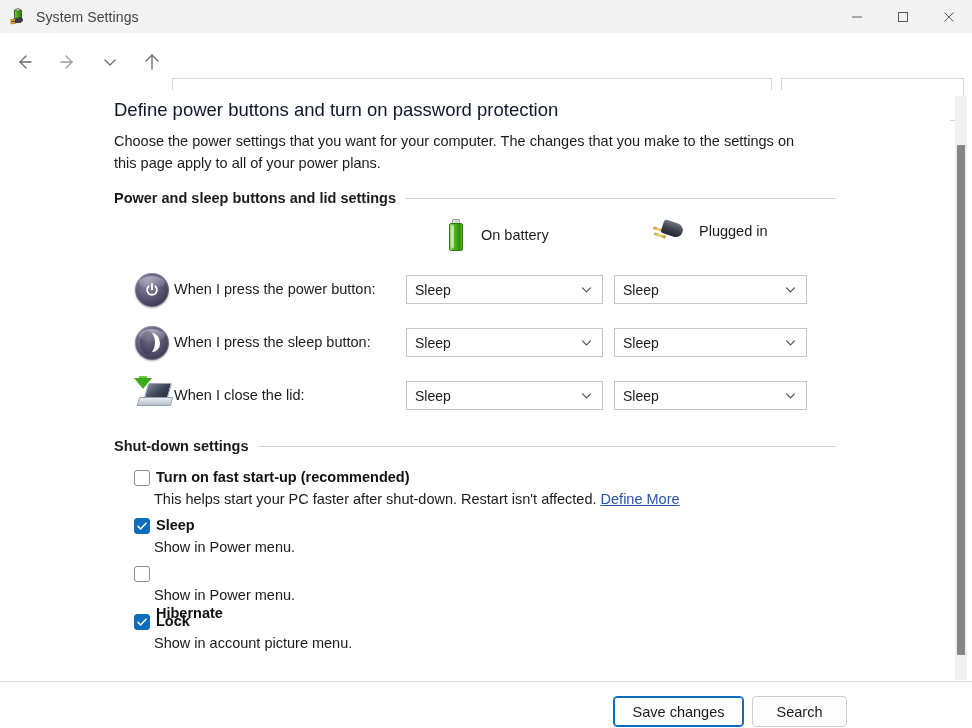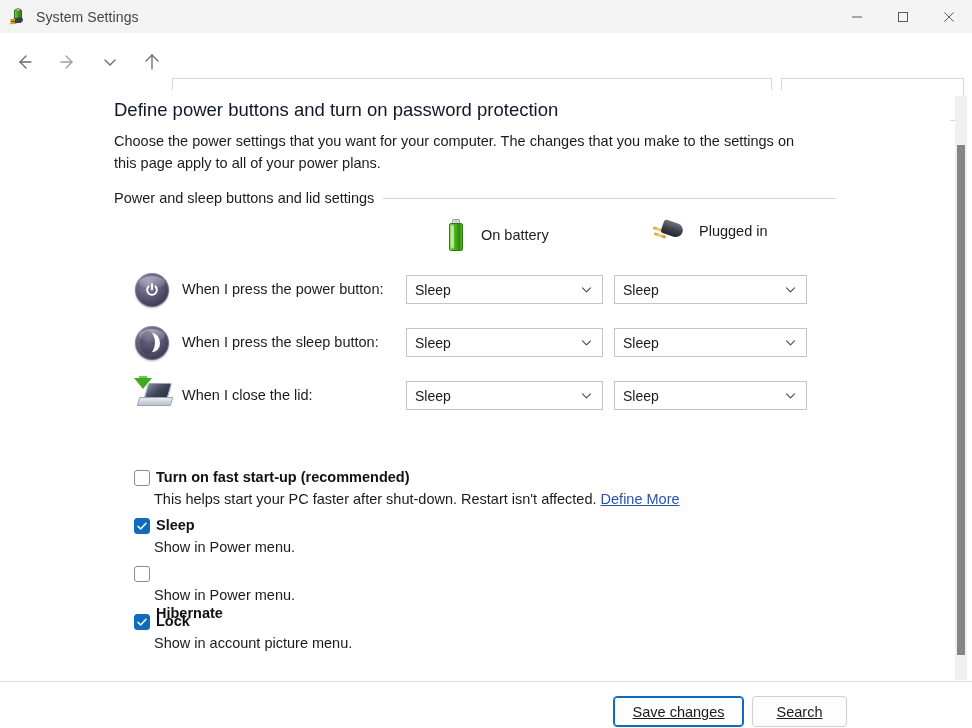--- a/index.html
+++ b/index.html
@@ -145,21 +145,21 @@
   #page-desc {
     position: absolute; left: 114px; top: 40px;
     width: 705px;
     font-size: 14.5px; color: #1b1b1b;
     line-height: 22px;
   }
 
   .group-head {
     position: absolute;
     display: flex; align-items: center;
-    left: 114px; width: 722px;
+    left: 114px; width: 722px; font-weight: bold;
   }
   .group-head .ghlabel {
     font-size: 14.5px; color: #1b1b1b; white-space: nowrap;
     padding-right: 9px;
   }
   .group-head .ghline {
     flex: 1; height: 1px; background: #d2d2d2;
   }
   #grp-power { top: 100px; }
   #grp-shutdown { top: 348px; }
@@ -214,21 +214,21 @@
   .srow { position: absolute; left: 0; width: 950px; height: 40px; }
   #row-power { top: 180px; }
   #row-sleep { top: 233px; }
   #row-lid   { top: 286px; }
 
   .srow-icon {
     position: absolute; left: 132px; top: 0px;
     width: 40px; height: 40px;
   }
   .srow-label {
-    position: absolute; left: 182px; top: 11px;
+    position: absolute; left: 174px; top: 11px;
     font-size: 14.5px; color: #1b1b1b; white-space: nowrap;
   }
   .dd {
     position: absolute; top: 5px;
     height: 29px;
     border: 1px solid #c4c4c4; background: #ffffff;
     display: flex; align-items: center;
   }
   .dd.c1 { left: 406px; width: 197px; }
   .dd.c2 { left: 614px; width: 193px; }
@@ -342,21 +342,20 @@
     position: absolute; left: 0; top: 682px;
     width: 972px; height: 46px; background: #ffffff;
   }
   .btn {
     position: absolute; top: 14px; height: 31px;
     background: #fdfdfd;
     font-family: "Liberation Sans", sans-serif;
     font-size: 14.5px; color: #1b1b1b;
     display: flex; align-items: center; justify-content: center;
     border-radius: 4px;
-    text-decoration: underline;
   }
   #btn-save {
     left: 613px; width: 131px;
     border: 1px solid #0f6cbd;
     box-shadow: 0 0 0 1px #0f6cbd inset;
   }
   #btn-cancel {
     left: 752px; width: 95px;
     border: 1px solid #cfcfcf;
   }
@@ -555,20 +554,24 @@
     <div class="dd c2">
       <span class="dd-val">Sleep</span>
       <span class="dd-arrow">
         <svg width="13" height="13" viewBox="0 0 13 13">
             <path d="M2.5 4.8 L6.5 8.8 L10.5 4.8" fill="none" stroke="currentColor" stroke-width="1.1" stroke-linecap="round" stroke-linejoin="round"></path>
           </svg>
       </span>
     </div>
   </div>
 
+  <div class="group-head" id="grp-shutdown">
+    <span class="ghlabel">Shut-down settings</span>
+    <span class="ghline"></span>
+  </div>
 
   <div class="cbrow">
     <div class="cbox off" style="top:380px;"></div>
     <div class="cb-label" style="top:379px;">Turn on fast start-up (recommended)</div>
     <div class="cb-sub" style="top:401px;">
       <span>This helps start your PC faster after shut-down. Restart isn't affected.</span>
       <span class="cb-link">Define More</span>
     </div>
   </div>
 

